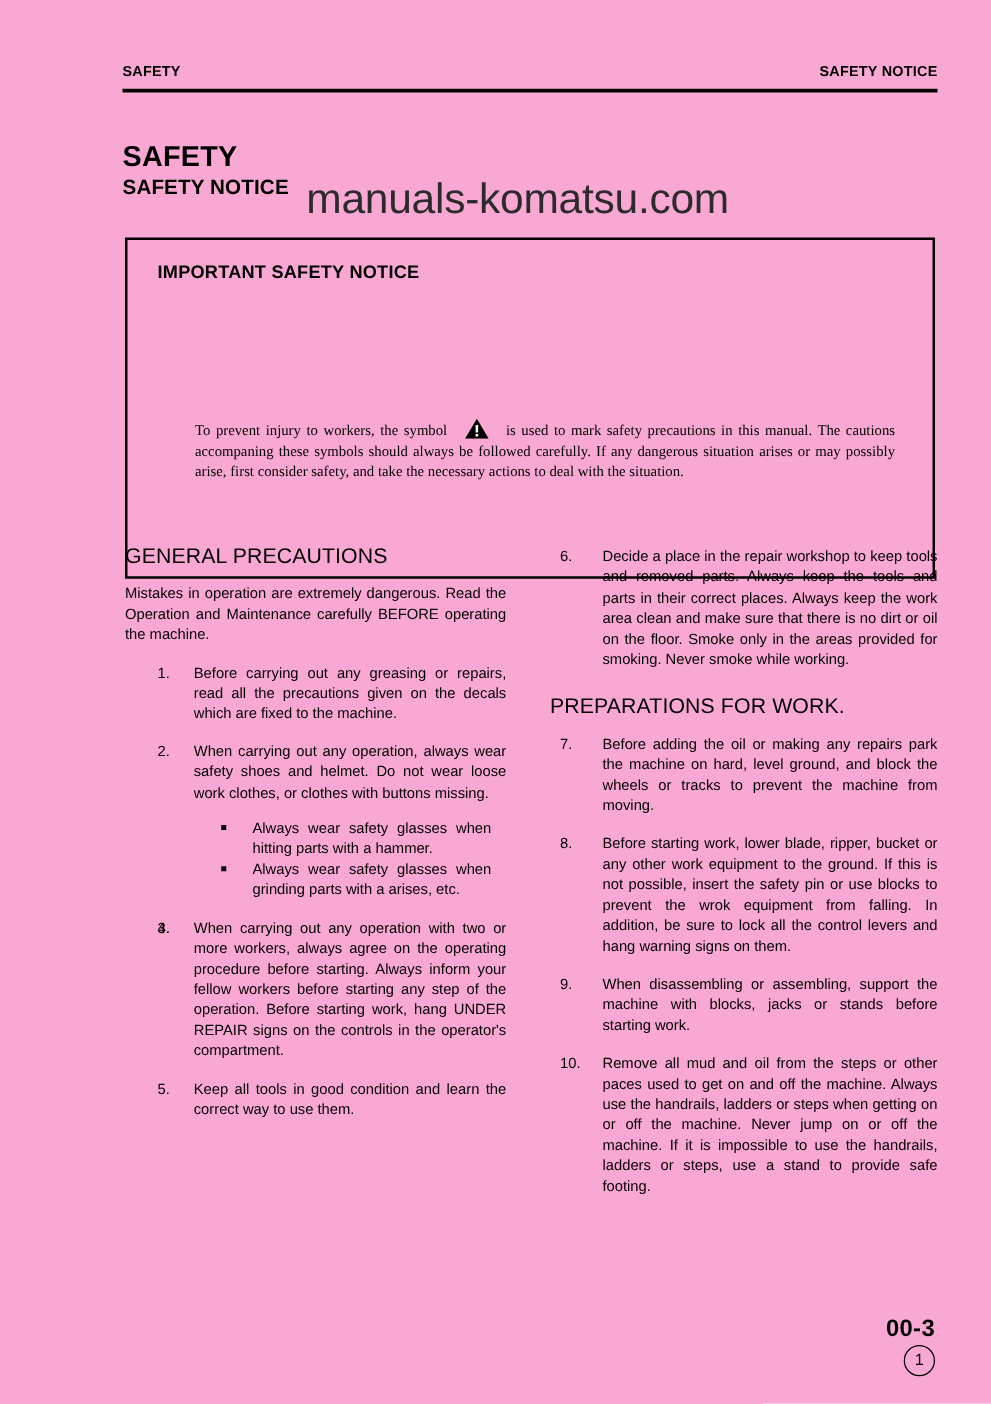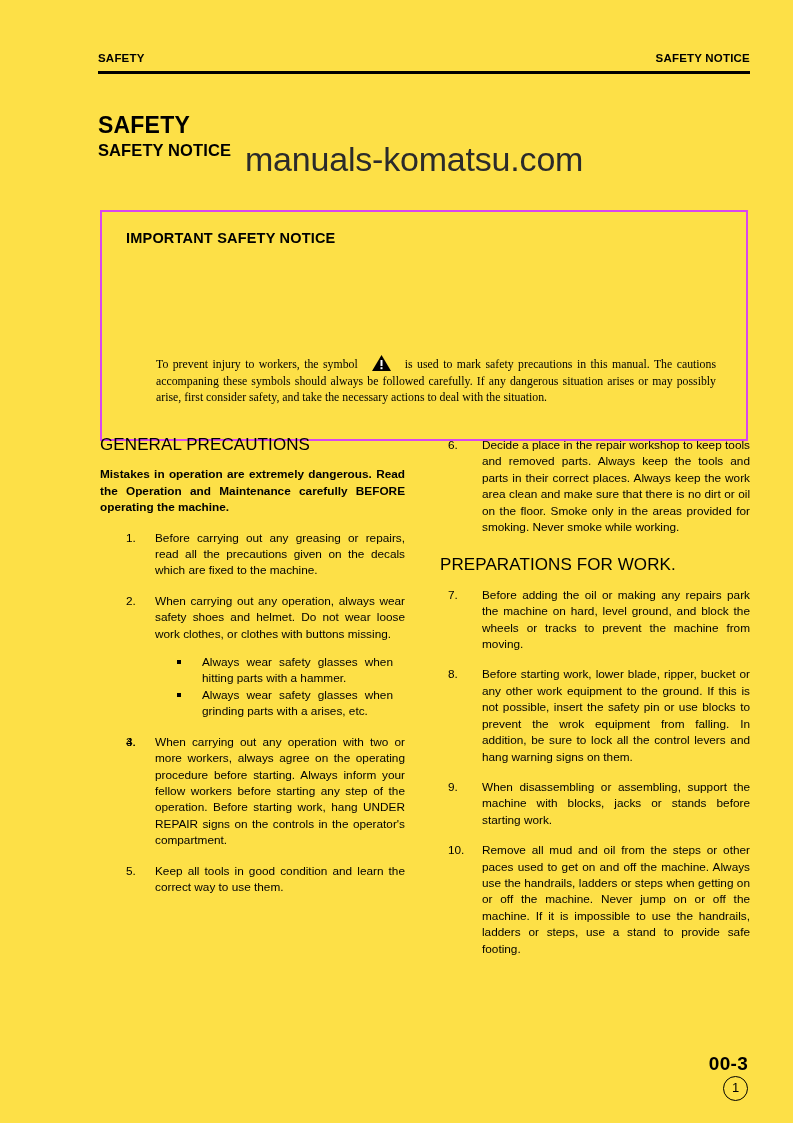--- a/index.html
+++ b/index.html
@@ -8,21 +8,21 @@
     background: #ffffff;
   }
   body {
     font-family: "Liberation Sans", sans-serif;
     color: #000000;
   }
   .page {
     position: relative;
     width: 793px;
     height: 1123px;
-    background: #fde047;
+    background: #f9a8d4;
     overflow: hidden;
   }
 
   
   .running-header {
     position: absolute;
     left: 98px;
     top: 52px;
     width: 652px;
     display: flex;
@@ -71,24 +71,23 @@
     letter-spacing: -0.2px;
     white-space: nowrap;
   }
 
   
   .notice-box {
     position: absolute;
     left: 100px;
     top: 190px;
     width: 648px;
-    height: 231px;
-    border: 2px solid #d946ef;
+    height: 273px;
+    border: 2px solid #000000;
     box-sizing: border-box;
-    margin-top: 20px;
   }
   .notice-heading {
     position: absolute;
     left: 24px;
     top: 18px;
     font-size: 14.5px;
     font-weight: bold;
     letter-spacing: 0.2px;
   }
   .notice-p {
@@ -125,21 +124,20 @@
     font-size: 17px;
     font-weight: normal;
     letter-spacing: 0.1px;
     margin: 0 0 13px 0;
   }
   .sec-head.spaced { margin-top: 22px; }
 
   .intro {
     text-align: justify;
     margin: 0 0 14px 0;
-    font-weight: bold;
   }
 
   ol.numlist {
     list-style: none;
     margin: 0;
     padding: 0;
   }
   ol.numlist > li {
     position: relative;
     padding-left: 55px;

